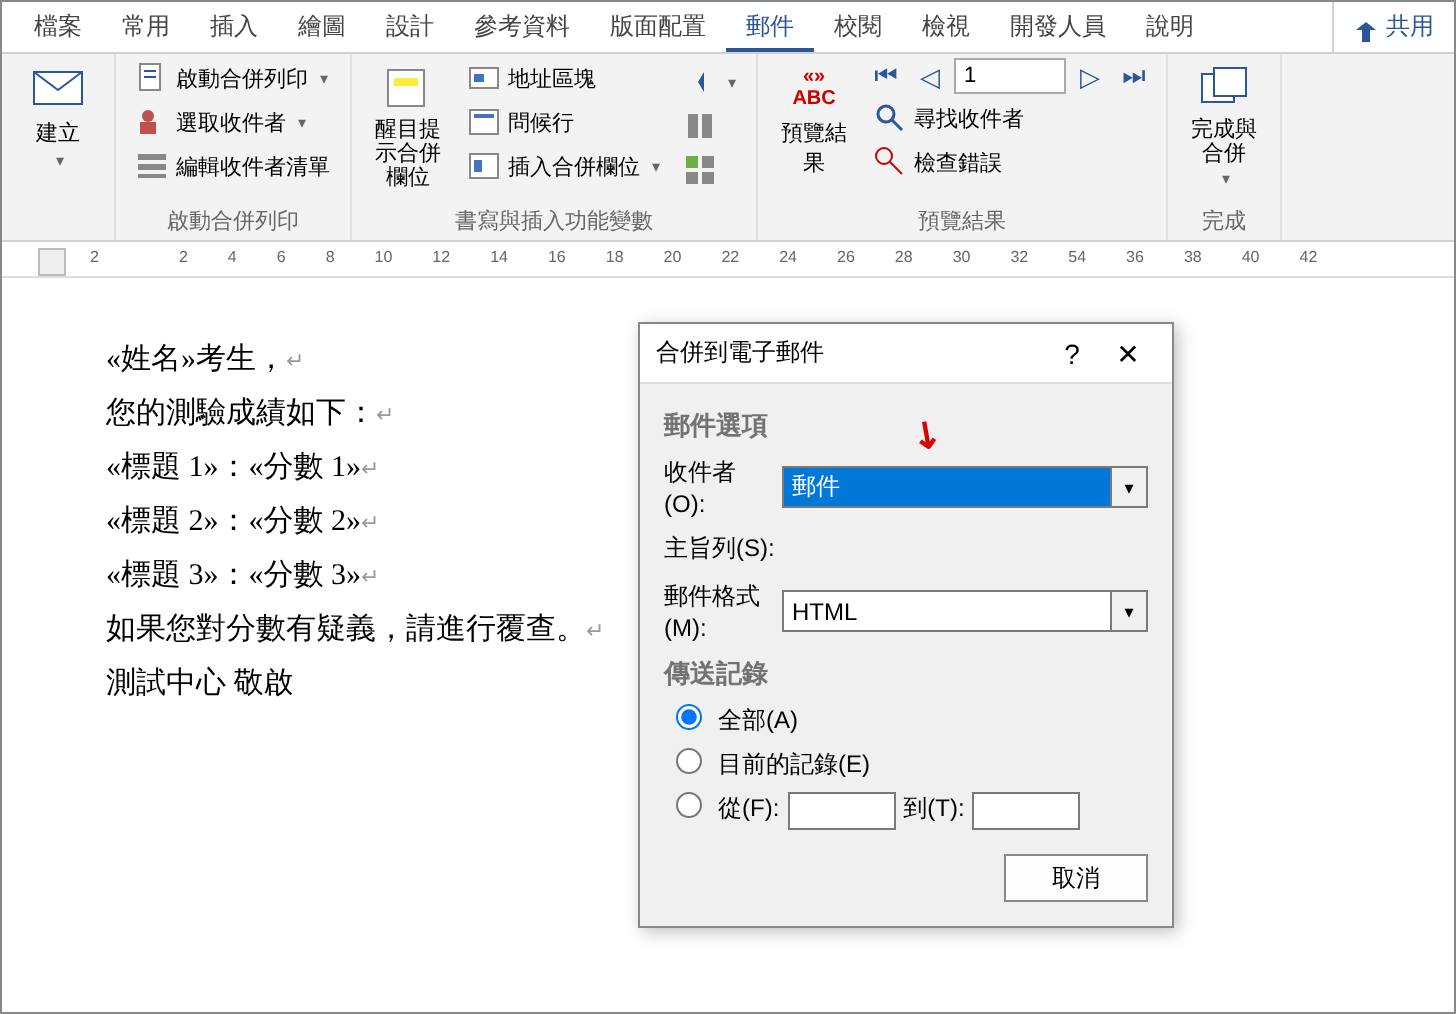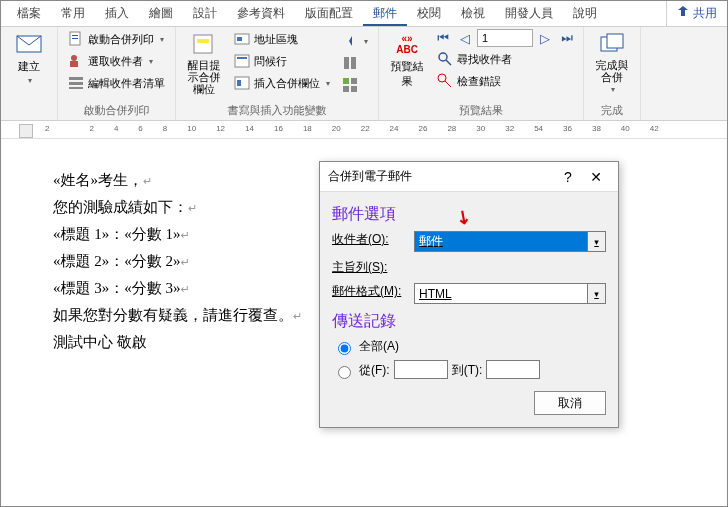--- a/index.html
+++ b/index.html
@@ -2,21 +2,21 @@
 <html><head>
 <meta charset="utf-8">
 <style>
   * { box-sizing: border-box; margin: 0; padding: 0; }
   body { font-family: "Microsoft JhengHei", "微軟正黑體", sans-serif; font-size: 12px; background: #fff; width: 728px; height: 507px; overflow: hidden; border: 1px solid #888; position: relative; }
   
   
   .tabs { display: flex; align-items: center; height: 26px; border-bottom: 1px solid #d0d0d0; padding-left: 6px; background: #fff; }
   .tab { padding: 4px 10px; cursor: pointer; color: #444; font-size: 12px; }
   .tab.active { color: #2b579a; border-bottom: 2px solid #2b579a; padding-bottom: 2px; }
-  .share { margin-left: auto; padding: 4px 10px; color: #2b579a; border-left: 1px solid #d0d0d0; display: flex; align-items: flex-start; gap: 4px; }
+  .share { margin-left: auto; padding: 4px 10px; color: #2b579a; border-left: 1px solid #d0d0d0; display: flex; align-items: flex-end; gap: 4px; }
   
   
   .ribbon { display: flex; height: 94px; background: #f3f3f3; border-bottom: 1px solid #d0d0d0; }
   .group { display: flex; flex-direction: column; padding: 2px 6px 0; border-right: 1px solid #e0e0e0; }
   .group-body { flex: 1; display: flex; gap: 4px; align-items: flex-start; }
   .group-label { text-align: center; font-size: 11px; color: #666; padding-bottom: 2px; }
   .rbtn-big { display: flex; flex-direction: column; align-items: center; justify-content: flex-start; width: 44px; padding: 2px; cursor: pointer; font-size: 11px; text-align: center; gap: 2px; }
   .rbtn-big .ic { width: 28px; height: 26px; display: flex; align-items: center; justify-content: center; }
   .rbtn-stack { display: flex; flex-direction: column; gap: 2px; }
   .rbtn-sm { display: flex; align-items: center; gap: 4px; padding: 2px 4px; cursor: pointer; font-size: 11px; white-space: nowrap; }
@@ -31,33 +31,33 @@
   .ruler::before { content: ""; position: absolute; left: 18px; top: 3px; width: 12px; height: 12px; background: #eee; border: 1px solid #bbb; }
   .ruler-ticks { display: flex; gap: 20px; padding-top: 3px; padding-left: 14px; }
   .ruler-ticks span { font-size: 8px; }
   
   
   .doc-area { position: absolute; top: 142px; left: 0; right: 0; bottom: 0; background: #fff; }
   .doc { padding: 24px 0 0 52px; font-family: "DFKai-SB", "標楷體", serif; font-size: 15px; line-height: 26px; color: #000; }
   .doc .pm { color: #999; font-size: 11px; }
   
   
-  .dialog { position: absolute; left: 318px; top: 160px; width: 300px; background: #f0f0f0; border: 1px solid #888; box-shadow: 2px 2px 8px rgba(0,0,0,0.25); font-size: 12px; }
+  .dialog { position: absolute; left: 318px; top: 160px; width: 268px; background: #f0f0f0; border: 1px solid #888; box-shadow: 2px 2px 8px rgba(0,0,0,0.25); font-size: 12px; }
   .dlg-title { display: flex; align-items: center; height: 30px; padding: 0 8px; background: #fff; border-bottom: 1px solid #ddd; }
   .dlg-title span:first-child { flex: 1; }
   .dlg-help, .dlg-close { width: 28px; text-align: center; cursor: pointer; font-size: 14px; }
   .dlg-body { padding: 8px 12px 12px; }
-  .fieldset-label { font-size: 16px; color: #6d28d9; margin: 4px 0 6px; }
-  .frow { display: flex; margin-bottom: 7px; gap: 4px; text-decoration: underline; }
+  .fieldset-label { font-size: 13px; color: #737373; margin: 4px 0 6px; font-weight: bold; }
+  .frow { display: flex; align-items: center; margin-bottom: 7px; gap: 4px; }
   .frow label { width: 78px; }
   .combo { flex: 1; display: flex; }
   .combo-input { flex: 1; height: 21px; border: 1px solid #7a7a7a; padding: 0 4px; font-size: 12px; }
   .combo-btn { width: 18px; height: 21px; border: 1px solid #7a7a7a; border-left: none; background: #f0f0f0; cursor: pointer; font-size: 9px; }
   .combo.sel .combo-input { background: #0078d7; color: #fff; }
-  .radio-row { display: flex; align-items: flex-end; gap: 4px; margin: 5px 0 5px 6px; }
+  .radio-row { display: flex; align-items: flex-start; gap: 4px; margin: 5px 0 5px 6px; }
   .radio-row input[type=radio] { margin-right: 4px; }
   .small-in { width: 54px; height: 19px; border: 1px solid #7a7a7a; padding: 0 3px; }
   .btn-row { display: flex; justify-content: flex-end; gap: 10px; margin-top: 12px; }
   .dbtn { width: 72px; height: 24px; border: 1px solid #888; background: #fdfdfd; cursor: pointer; font-size: 12px; }
   .dbtn.primary { border: 2px solid #2b6cb0; }
   
   .arrow-annot { position: absolute; color: #d00; font-size: 18px; font-weight: bold; pointer-events: none; transform: rotate(35deg); }
   
   svg { display: block; }
 </style>
@@ -344,20 +344,24 @@
     </div>
 
     <div class="fieldset-label">傳送記錄</div>
 
     <div class="radio-row">
       <input type="radio" name="rec" checked="" style="">
       <span>全部(A)</span>
     </div>
     <div class="radio-row">
       <input type="radio" name="rec" style="">
+      <span>目前的記錄(E)</span>
+    </div>
+    <div class="radio-row">
+      <input type="radio" name="rec" style="">
       <span>從(F):</span>
       <input class="small-in" style="">
       <span>到(T):</span>
       <input class="small-in" style="">
     </div>
 
     <div class="btn-row">
       <button class="dbtn">取消</button>
     </div>
   </div>

